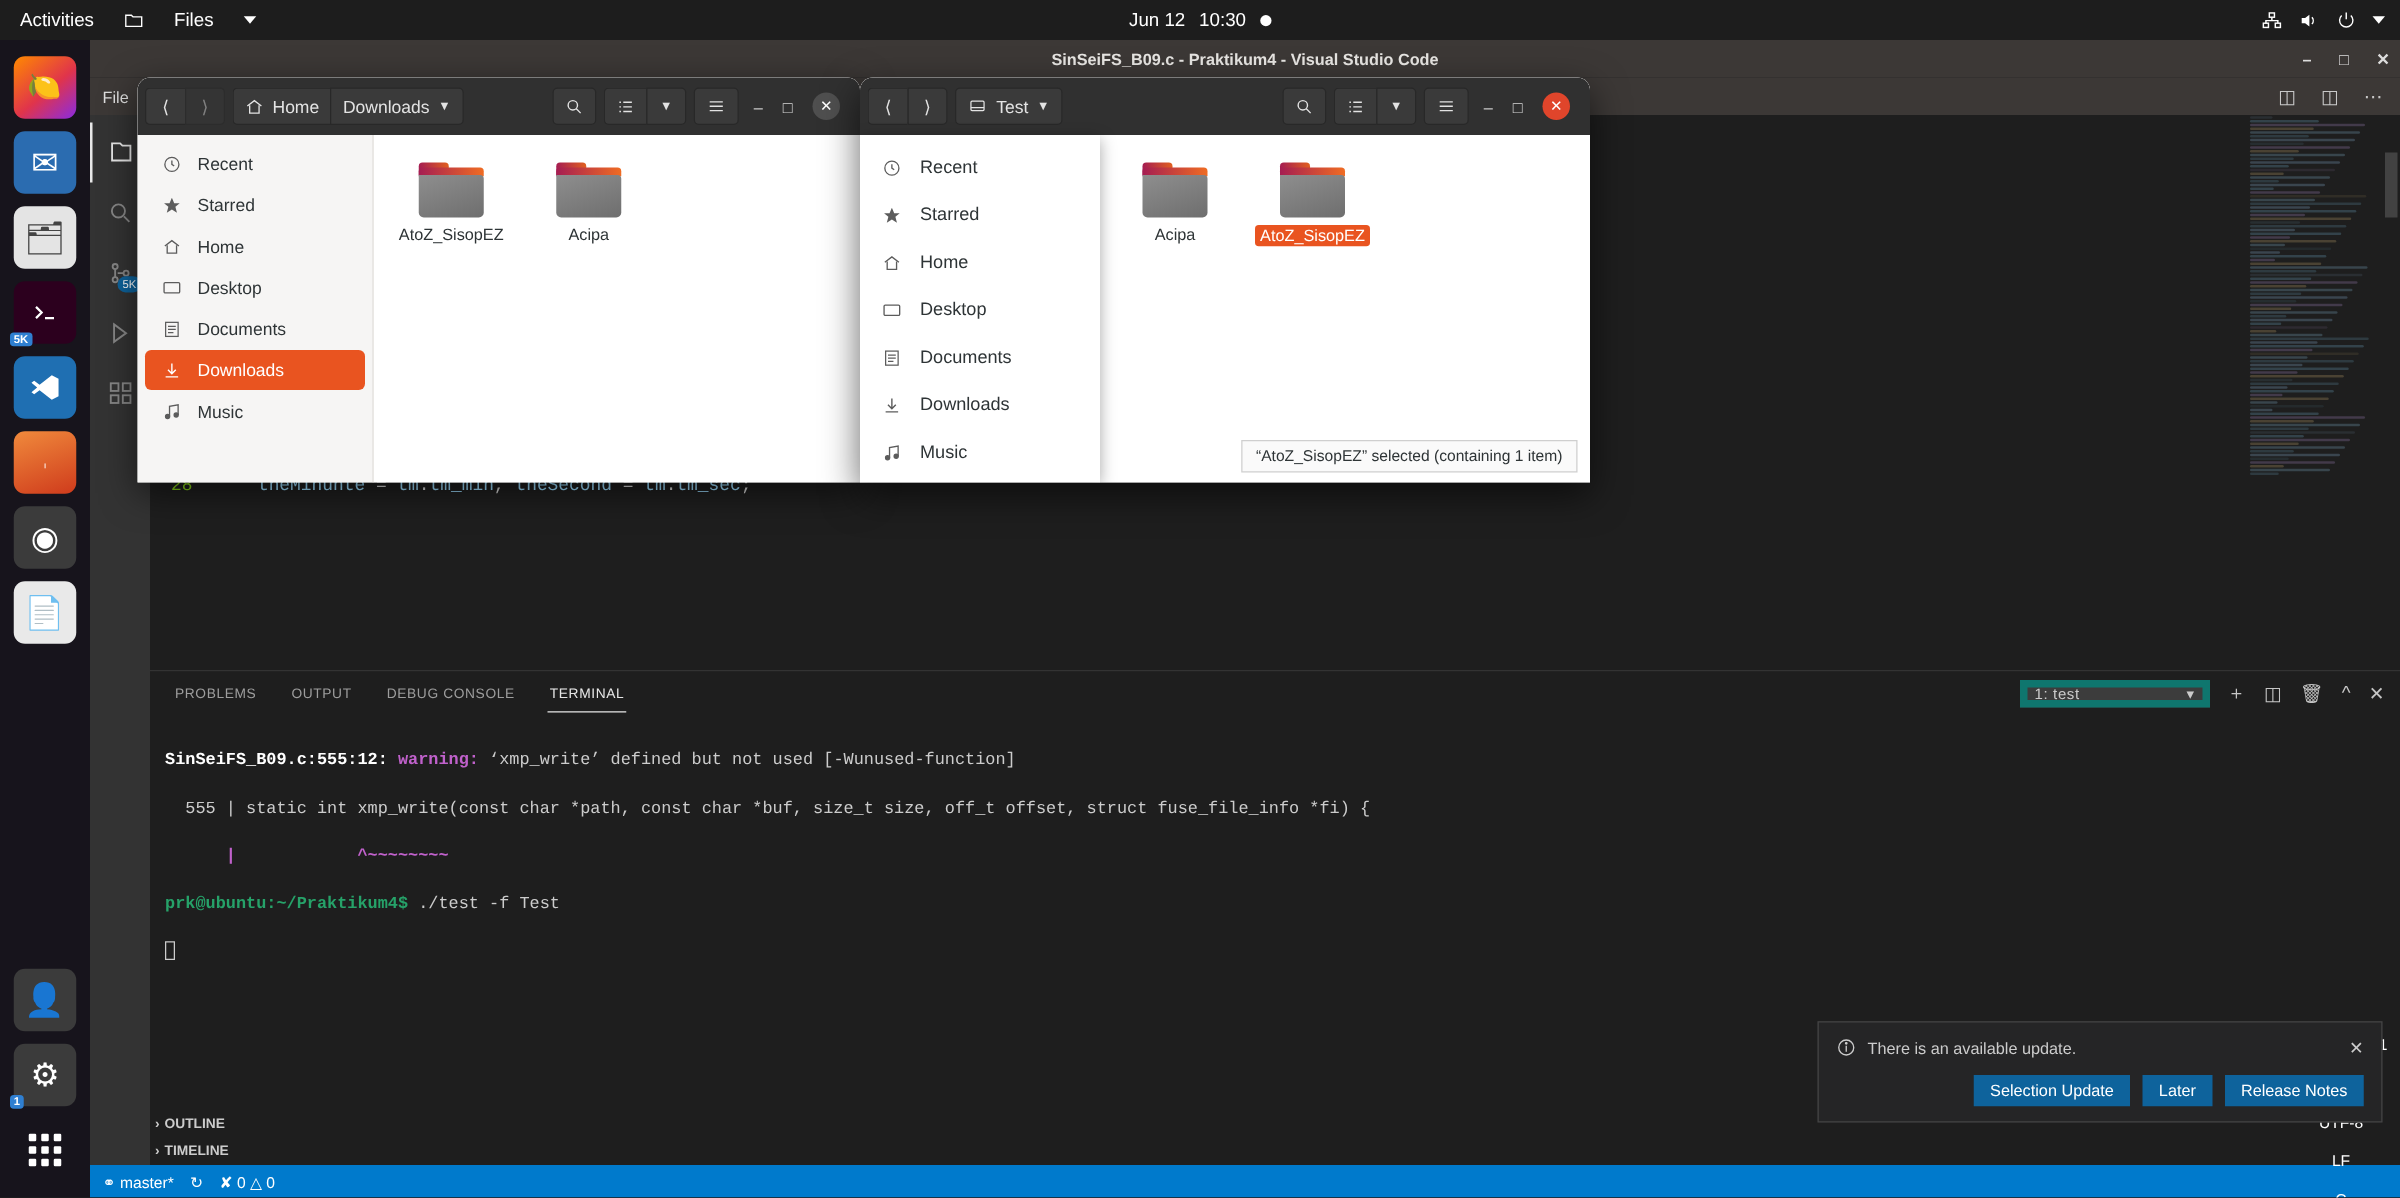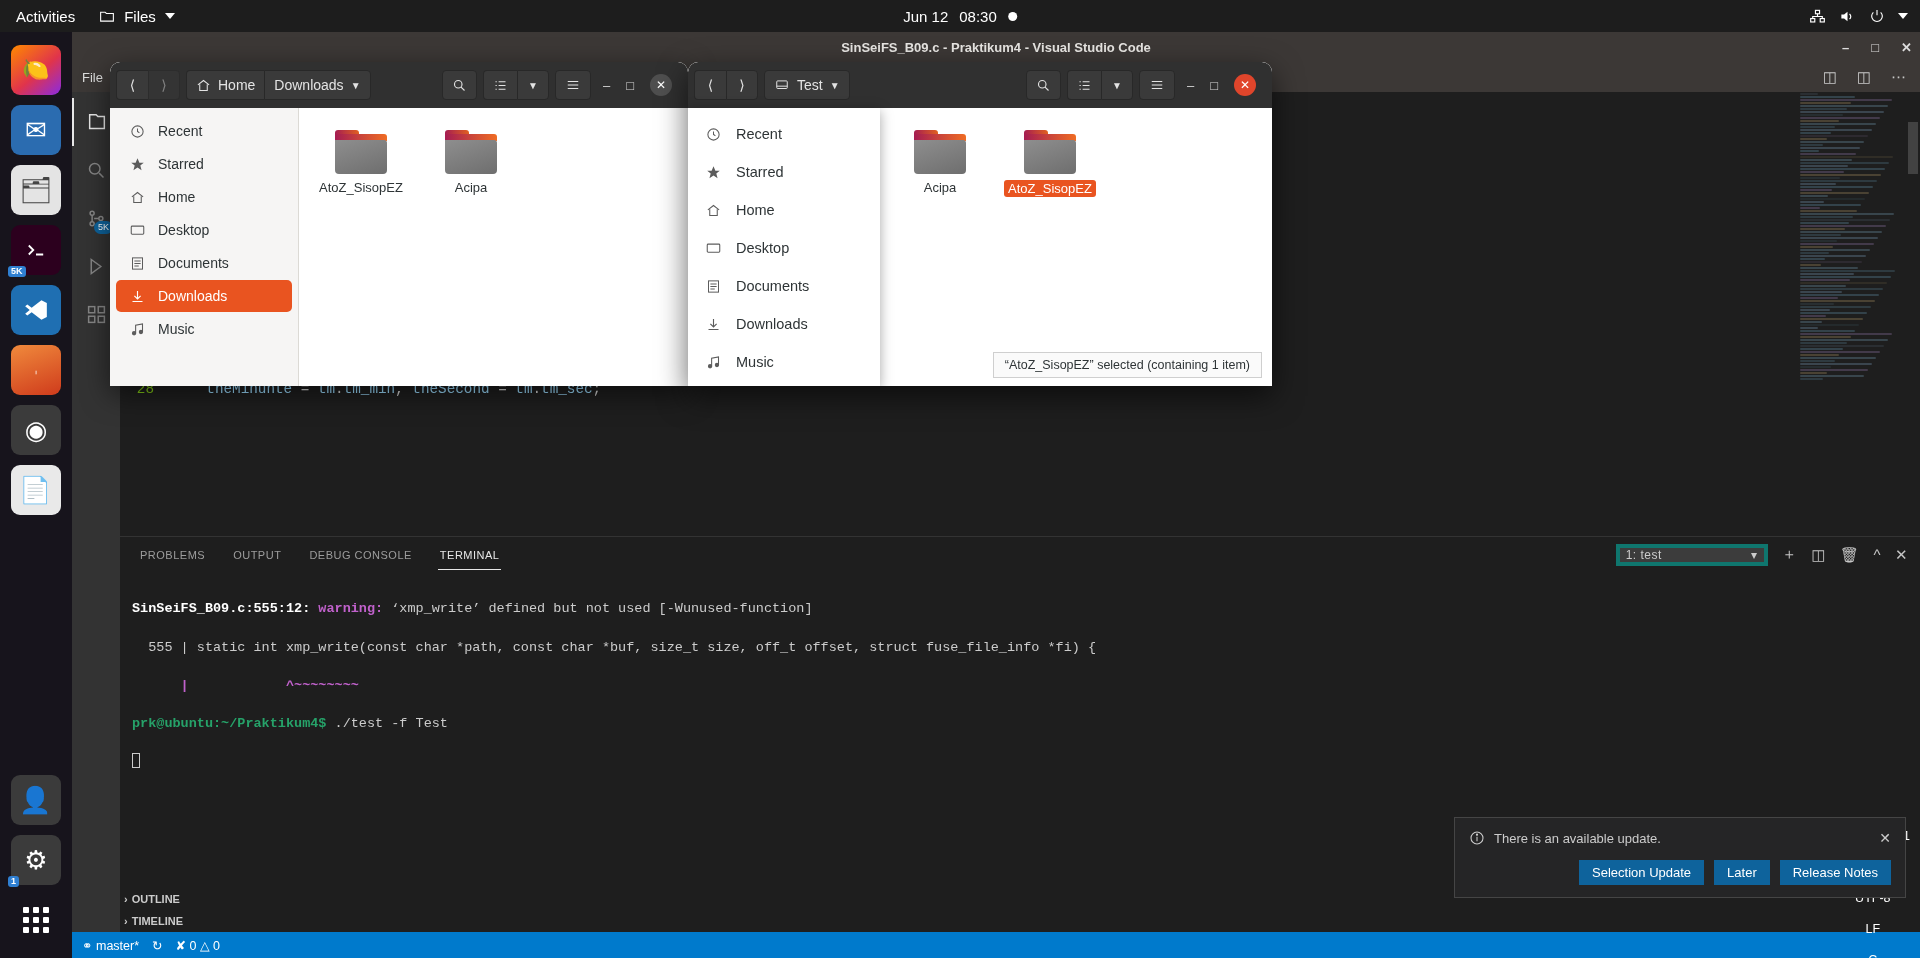--- a/index.html
+++ b/index.html
@@ -12,21 +12,21 @@
   .screen { position: relative; width: 1920px; height: 958px; }
 
   
   .topbar {
     position: absolute; top: 0; left: 0; width: 1920px; height: 32px;
     background: #1d1d1d; color: #ffffff;
     display: flex; align-items: center;
     font-size: 15px; z-index: 60;
   }
   .topbar-activities { padding: 0 14px 0 16px; }
-  .topbar-app { display: flex; align-items: center; gap: 9px; padding: 0 10px; }
+  .topbar-app { display: flex; align-items: center; gap: 24px; padding: 0 10px; }
   .topbar-clock {
     position: absolute; left: 50%; transform: translateX(-50%);
     display: flex; align-items: center; gap: 11px; white-space: nowrap;
   }
   .topbar-right {
     position: absolute; right: 12px; display: flex; align-items: center; gap: 13px;
   }
   .dot-ind { width: 9px; height: 9px; border-radius: 50%; background: #ffffff; display:inline-block;}
   .caret-d { width: 0; height: 0; border-left: 5px solid transparent; border-right: 5px solid transparent; border-top: 6px solid #ffffff; display:inline-block;}
 
@@ -103,21 +103,21 @@
   .panel { height: 396px; background: #1e1e1e; border-top: 1px solid #333; display: flex; flex-direction: column; }
   .panel-tabs {
     height: 35px; display: flex; align-items: center; gap: 24px;
     padding-left: 18px; font-size: 11px; letter-spacing: .5px; color: #9d9d9d;
     position: relative;
   }
   .panel-tab { cursor: default; padding: 9px 2px 8px; }
   .panel-tab.active { color: #e7e7e7; border-bottom: 1px solid #e7e7e7; }
   .panel-right { position: absolute; right: 12px; display: flex; align-items: center; gap: 14px; }
   .term-select {
-    background: #3c3c3c; border: 4px solid #0f766e; color: #ccc;
+    background: #3c3c3c; border: 6px solid #0f766e; color: #ccc;
     font-size: 12px; height: 22px; width: 152px; display: flex;
     align-items: center; padding: 0 6px; justify-content: space-between;
   }
   .pan-ico { color: #c5c5c5; font-size: 15px; }
   .terminal {
     flex: 1; padding: 8px 0 0 12px; overflow: hidden;
     font-family: "Liberation Mono", "DejaVu Sans Mono", monospace;
     font-size: 13.5px; line-height: 19.2px; white-space: pre-wrap; color: #cccccc;
   }
   .t-green { color: #26a269; font-weight: bold; }
@@ -801,21 +801,21 @@
       <span>
         <svg width="16" height="14" viewBox="0 0 24 22" fill="none" stroke="#fff" stroke-width="1.7">
           <path d="M2 5h7l2 2h11v12H2z"></path>
           </svg>
       </span>
       <span>Files</span>
       <span class="caret-d"></span>
     </span>
     <span class="topbar-clock">
       <span>Jun 12</span>
-      <span>08:30</span>
+      <span>10:30</span>
       <span class="dot-ind"></span>
     </span>
     <span class="topbar-right">
       <span>
         <svg width="17" height="15" viewBox="0 0 24 22" fill="none" stroke="#fff" stroke-width="1.7">
           <rect x="9" y="2" width="6" height="5"></rect>
             <rect x="2" y="14" width="6" height="5"></rect>
           <rect x="16" y="14" width="6" height="5"></rect>
             <path d="M12 7v4M5 14v-3h14v3"></path>
           </svg>

